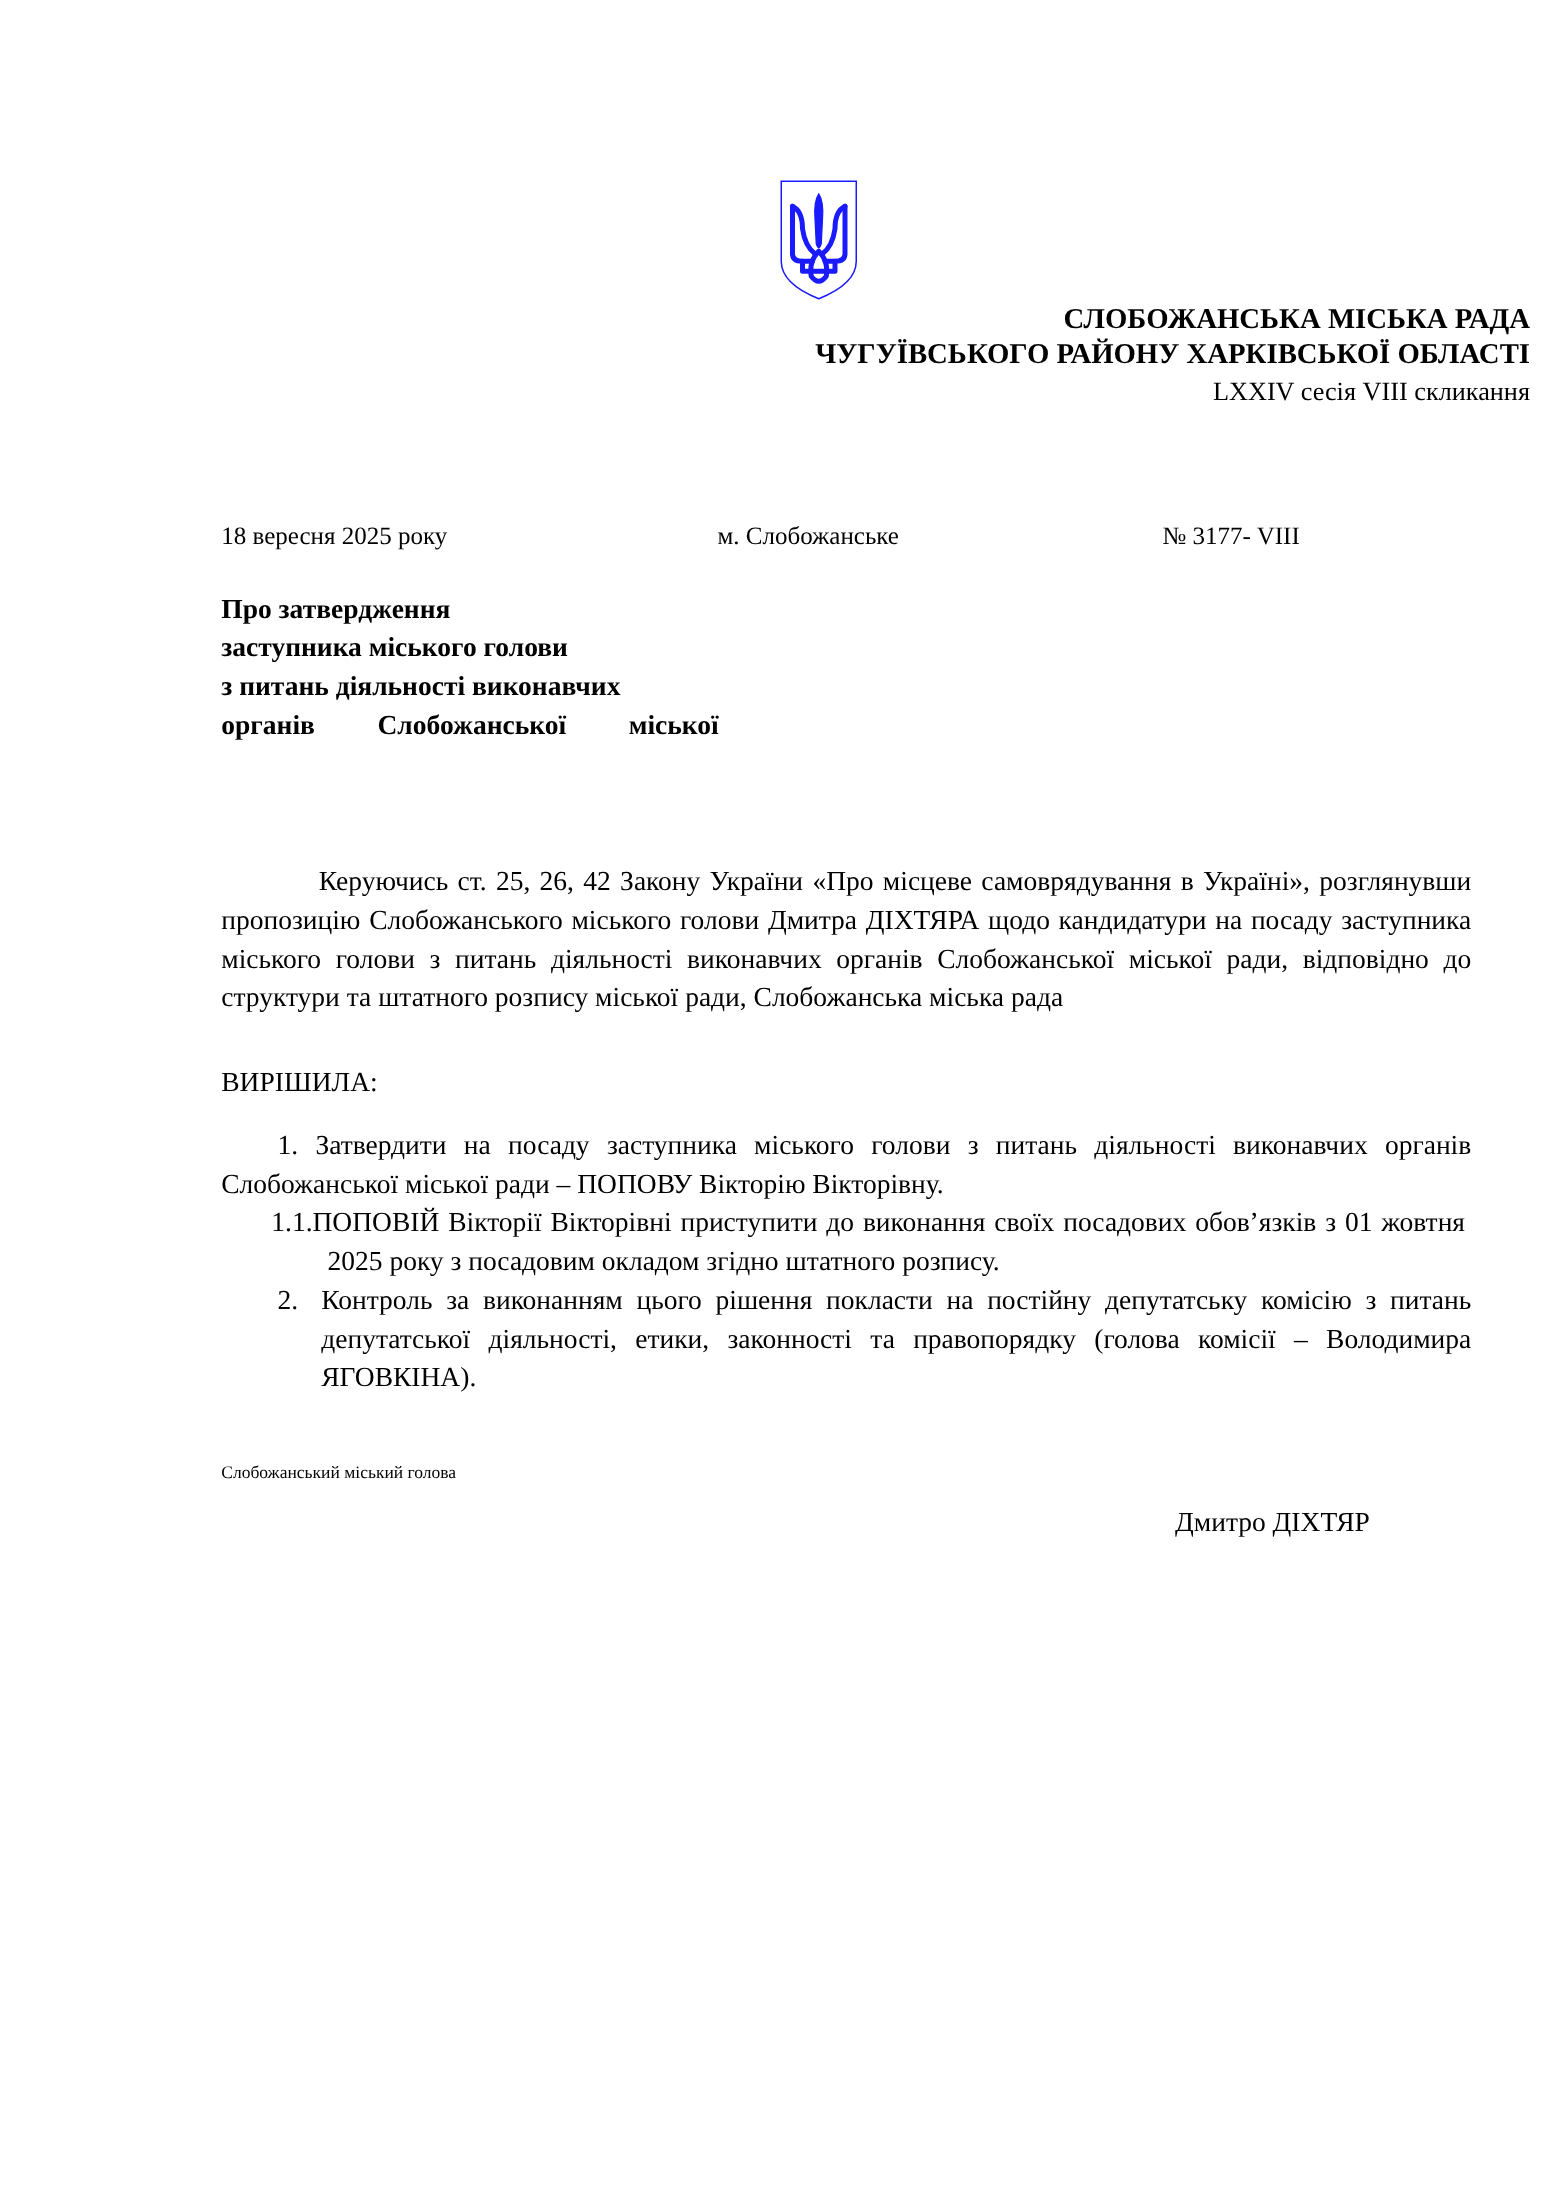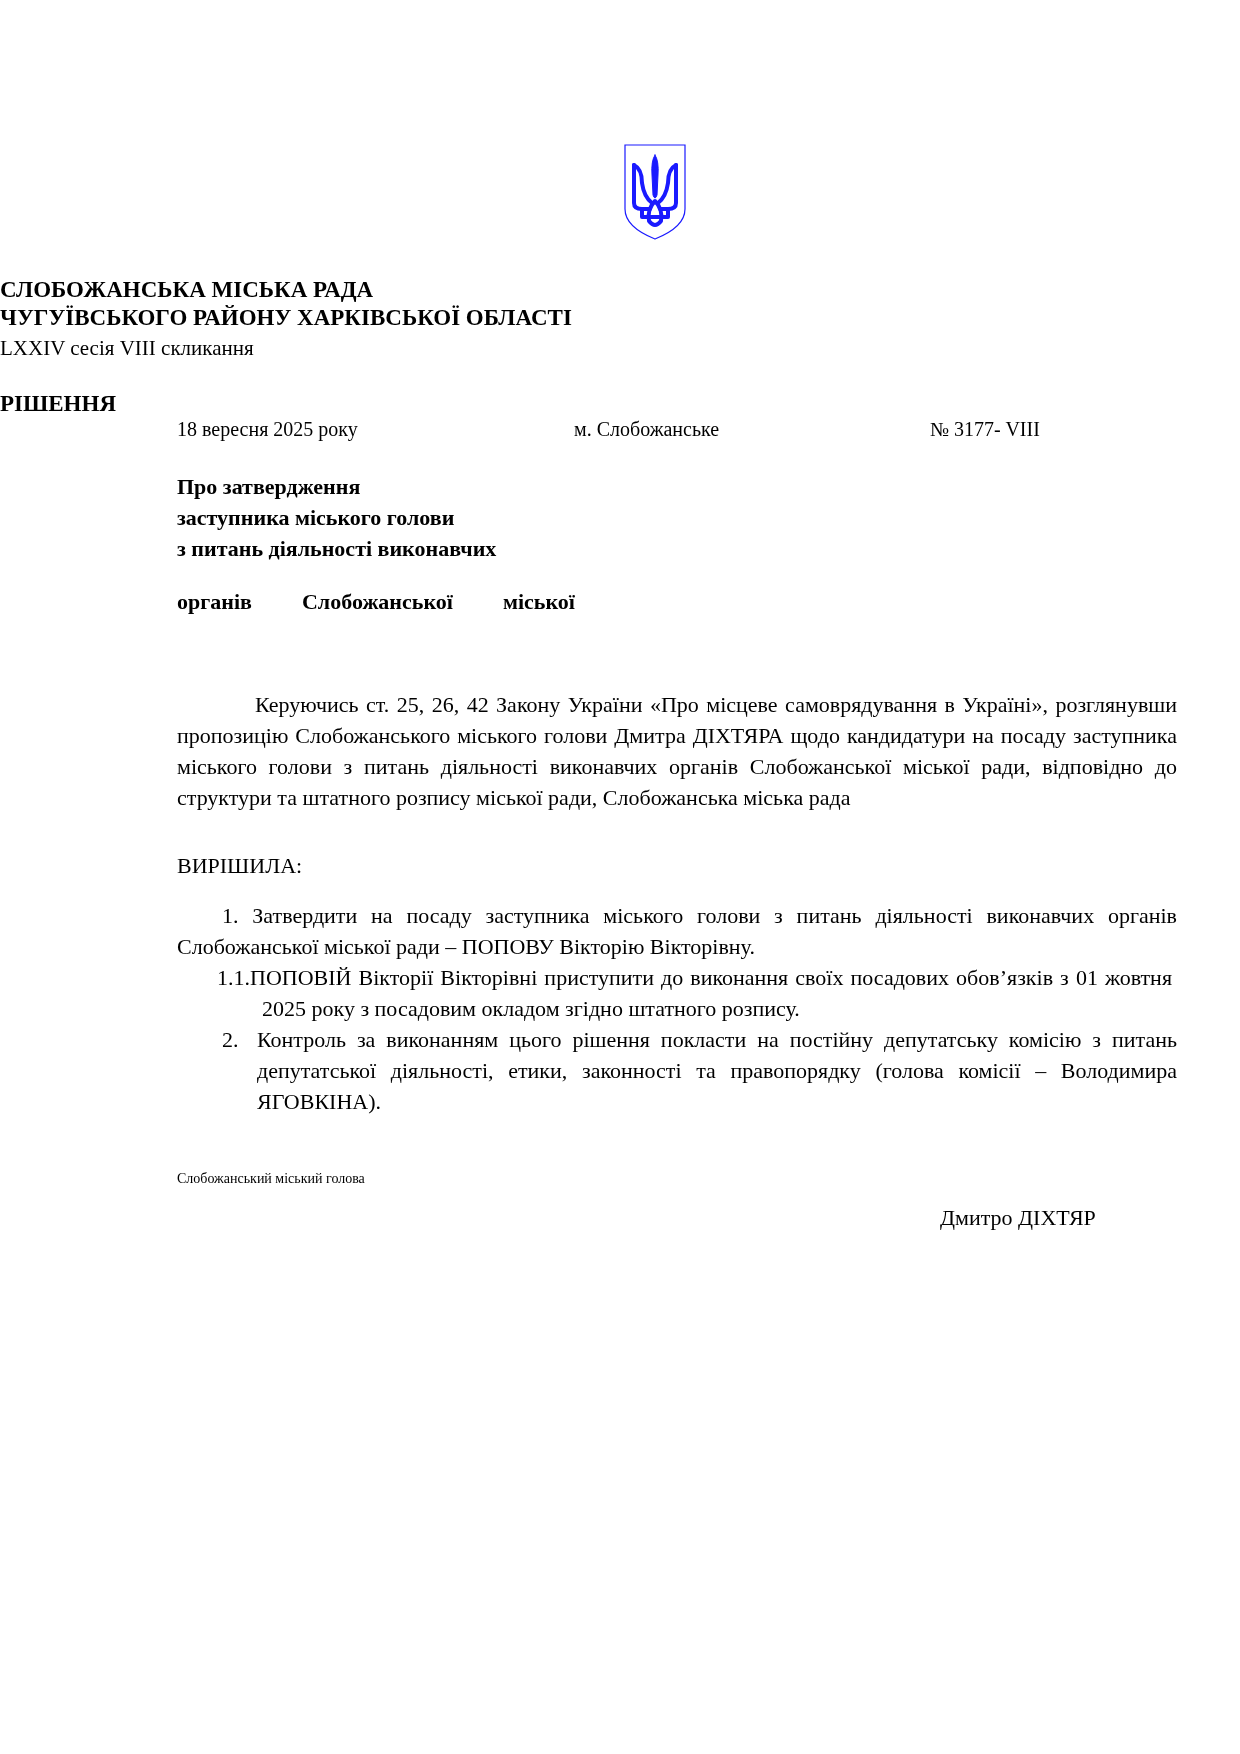--- a/index.html
+++ b/index.html
@@ -4,38 +4,38 @@
   <style>
     html, body { margin: 0; padding: 0; background: #ffffff; }
     body {
       width: 1240px; height: 1754px; position: relative; overflow: hidden;
       font-family: "Liberation Serif", "DejaVu Serif", serif;
       color: #000;
     }
     .page { position: absolute; left: 0; top: 0; width: 1240px; height: 1754px; }
     .emblem { position: absolute; left: 622px; top: 143px; width: 66px; height: 98px; }
     .center-line {
-      position: absolute; left: 0; width: 1224px; text-align: left;
-      font-size: 23px; line-height: 26px; margin-top: 35px;
+      position: absolute; left: 0; width: 1224px; text-align: right;
+      font-size: 23px; line-height: 26px;
     }
     .bold { font-weight: bold; }
     .hdr1 { top: 242px; }
     .hdr2 { top: 270px; }
     .hdr3 { top: 300px; font-weight: normal; font-size: 21px; }
     .title { top: 356px; }
     .meta { position: absolute; top: 416px; font-size: 20px; line-height: 26px; }
     .meta-date { left: 177px; }
     .meta-place { left: 574px; }
     .meta-num { left: 930px; }
     .subject {
       position: absolute; left: 177px; top: 471px; width: 398px;
       font-size: 22px; line-height: 31px; font-weight: bold;
     }
     .subject div { white-space: nowrap; }
-    .subject .just { display: flex; justify-content: space-between; margin-top: 22px; }
+    .subject .just { display: flex; justify-content: space-between; }
     .para {
       position: absolute; left: 177px; width: 1000px;
       font-size: 22px; line-height: 31px; text-align: justify; margin-top: 48px;
     }
     .preamble { top: 641px; text-indent: 78px; }
     .resolved { top: 802px; }
     .item1 { top: 852px; text-indent: 45px; }
     .item11 { top: 914px; left: 217px; width: 955px; text-indent: -45px; padding-left: 45px; box-sizing: border-box; }
     .item2 { top: 976px; left: 222px; width: 955px; padding-left: 35px; text-indent: -35px; box-sizing: border-box; }
     .sign-left { position: absolute; left: 177px; top: 1166px; font-size: 14px; line-height: 26px; }
@@ -55,21 +55,20 @@
       <path d="M12 22 Q20 26 20 40 Q22 54 30 60"></path>
       <path d="M54 22 Q46 26 46 40 Q44 54 36 60"></path>
       <path d="M33 58 Q25 66 27 78 Q33 86 39 78 Q41 66 33 58"></path>
       <path d="M20 66 V74 H46 V66"></path>
     </g>
   </svg>
 
   <div class="center-line bold hdr1">СЛОБОЖАНСЬКА МІСЬКА РАДА</div>
   <div class="center-line bold hdr2">ЧУГУЇВСЬКОГО РАЙОНУ ХАРКІВСЬКОЇ ОБЛАСТІ</div>
   <div class="center-line hdr3">LXXIV сесія VIII скликання</div>
-  <div class="center-line bold title">РІШЕННЯ</div>
 
   <div class="meta meta-date">18 вересня 2025 року</div>
   <div class="meta meta-place">м. Слобожанське</div>
   <div class="meta meta-num">№ 3177- VIII</div>
 
   <div class="subject">
     <div>Про затвердження</div>
     <div>заступника міського голови</div>
     <div>з питань діяльності виконавчих</div>
     <div class="just">

